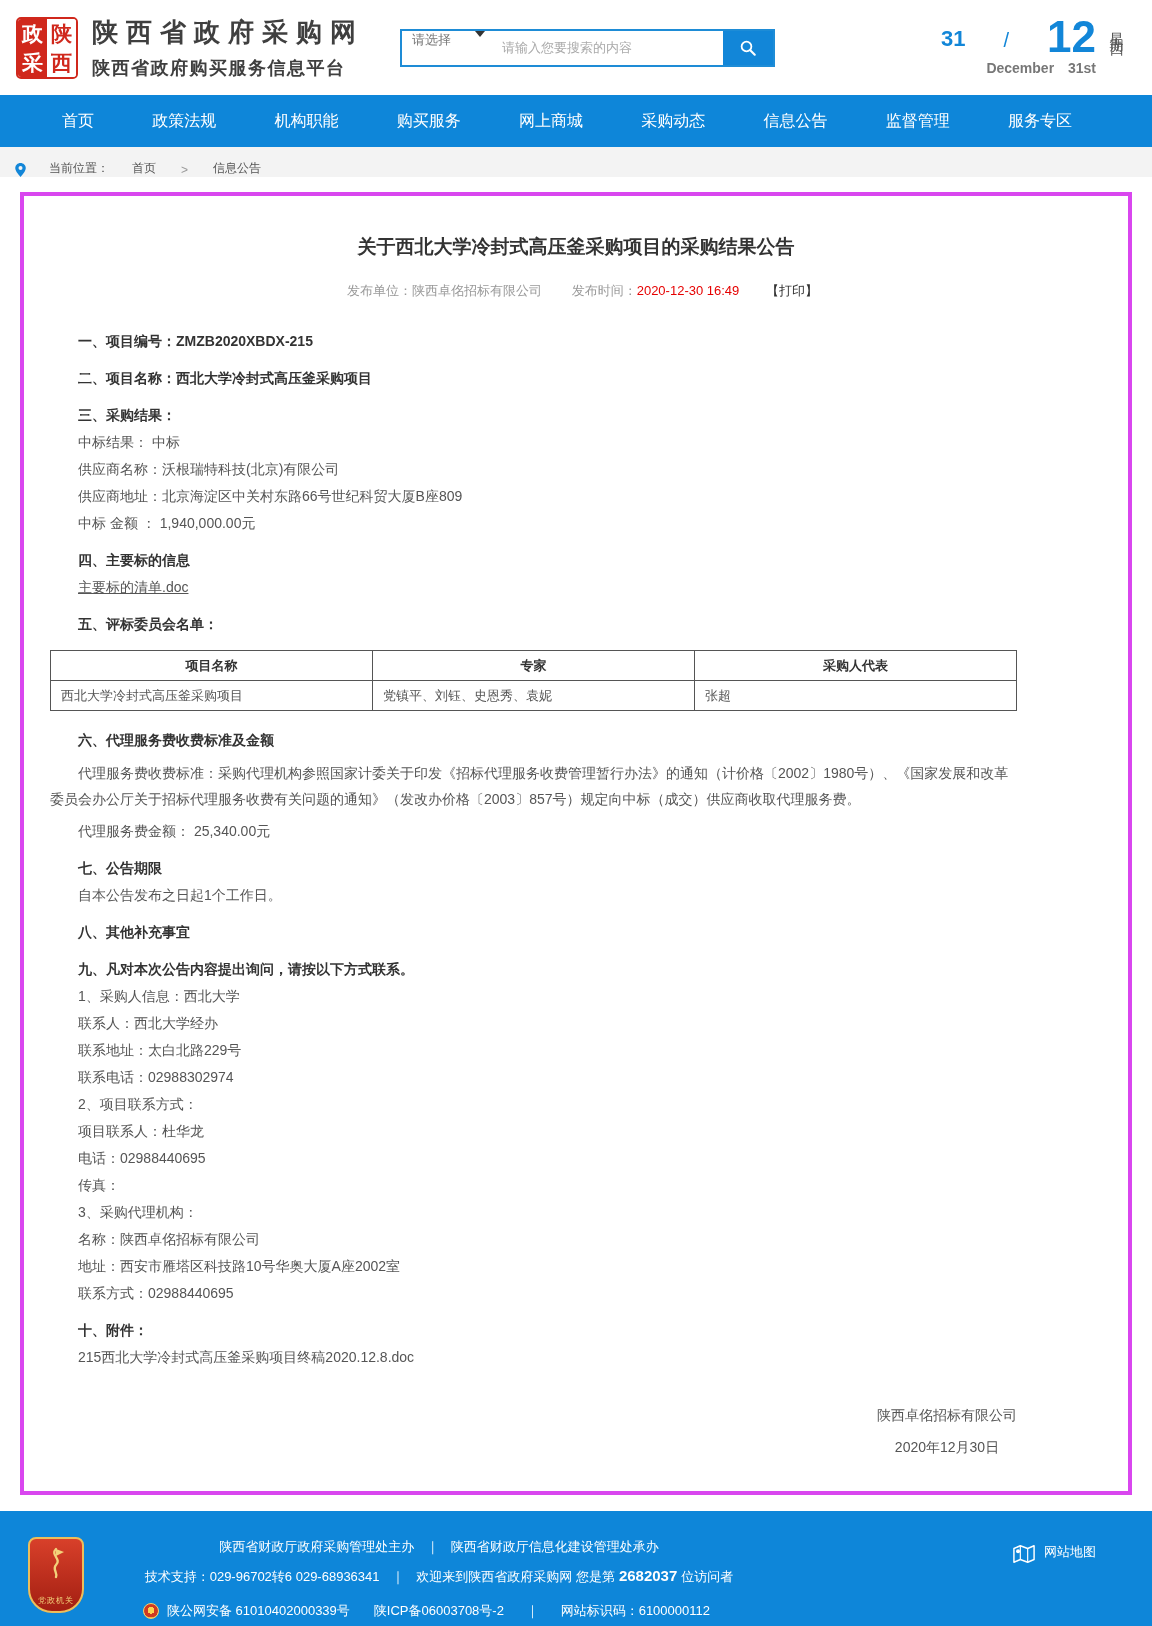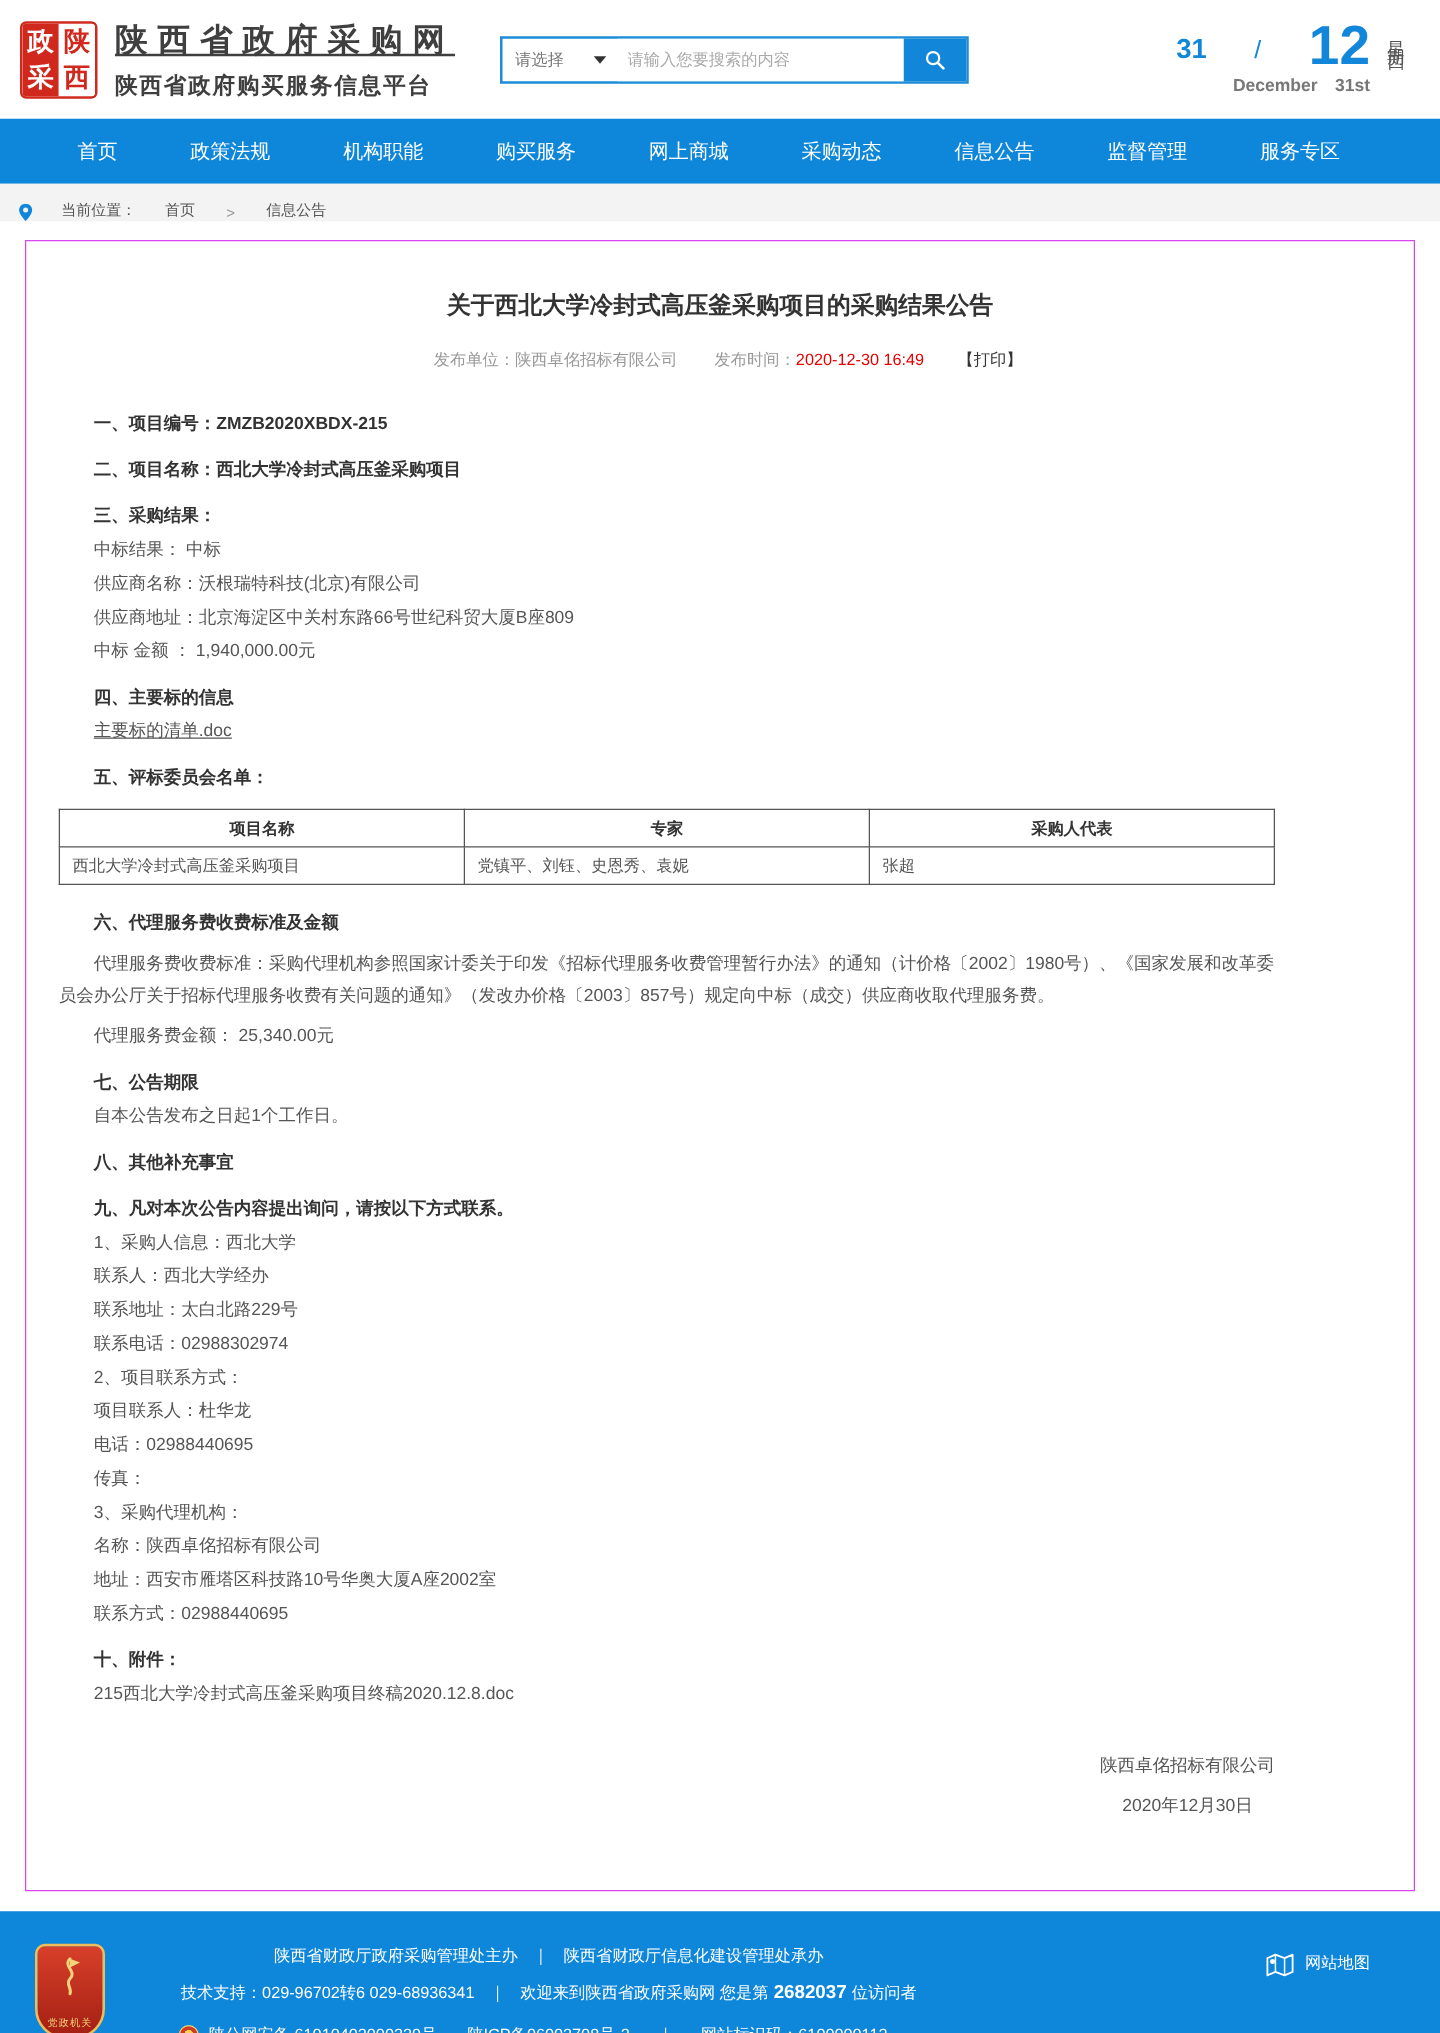--- a/index.html
+++ b/index.html
@@ -6,24 +6,24 @@
   html,body { width: 1152px; background:#fff; font-family:"Liberation Sans","DejaVu Sans",sans-serif; }
 
   
   .header { height:95px; display:flex; align-items:center; padding:0 16px; background:#fff; }
   .logo { width:62px; height:62px; display:flex; border:2px solid #D0281C; border-radius:5px; overflow:hidden; flex-shrink:0; }
   .logo-col { width:50%; display:flex; flex-direction:column; }
   .logo-col span { flex:1; display:flex; align-items:center; justify-content:center; font-size:21px; font-weight:bold; line-height:1; }
   .logo-col.red { background:#D0281C; color:#fff; }
   .logo-col.white { background:#fff; color:#D0281C; }
   .brand { margin-left:14px; }
-  .brand-title { font-size:26px; font-weight:bold; color:#3f3f3f; letter-spacing:8px;text-decoration:underline; }
+  .brand-title { font-size:26px; font-weight:bold; color:#3f3f3f; letter-spacing:8px; }
   .brand-sub { font-size:18px; font-weight:bold; color:#3f3f3f; letter-spacing:1.5px; margin-top:6px; }
   .searchbox { margin-left:36px; width:375px; height:38px; border:2px solid #1E8CD6; display:flex; align-items:stretch; }
-  .search-select { width:92px; display:flex; align-items:center; justify-content:space-between; padding:0 9px 0 10px; font-size:13px; color:#777; cursor:pointer; }
+  .search-select { width:92px; display:flex; align-items:flex-start; justify-content:space-between; padding:0 9px 0 10px; font-size:13px; color:#777; cursor:pointer; }
   .caret { width:0; height:0; border-left:5px solid transparent; border-right:5px solid transparent; border-top:6px solid #333; }
   .search-input { flex:1; border:none; outline:none; font-size:13px; color:#333; padding:0 8px; }
   .search-input::placeholder { color:#aaa; }
   .search-btn { width:50px; background:#1286D8; border:none; display:flex; align-items:center; justify-content:center; cursor:pointer; }
   .datebox { margin-left:auto; display:flex; gap:12px; padding-right:10px; }
   .date-nums { display:flex; align-items:flex-end; justify-content:center;gap:33px; }
   .d-day { font-size:22px; font-weight:bold; color:#1286D8; padding-bottom:4px; }
   .d-slash { font-size:20px; color:#1286D8; margin:0 5px; padding-bottom:4px; }
   .d-month { font-size:44px; font-weight:bold; color:#1286D8; line-height:0.82; }
   .date-words { font-size:14px; font-weight:bold; color:#777; margin-top:4px; text-align:right; }
@@ -33,21 +33,21 @@
   
   .nav { height:52px; background:#0E86D9; display:flex; justify-content:space-between; align-items:center; padding:0 80px 0 62px; }
   .nav-item { color:#fff; font-size:16px; cursor:pointer; white-space:nowrap; }
 
   
   .breadcrumb { height:30px; background:#f3f3f3; display:flex; align-items:flex-end; padding-left:15px; font-size:12px; color:#555; gap:23px; }
   .crumb-sep { color:#999; margin:0 2px; }
   .crumb-link { cursor:pointer; }
 
   
-  .card { margin:15px 20px 16px; border:1px solid #d946ef; background:#fff; padding:38px 0 58px; }
+  .card { margin:15px 20px 16px; border:4px solid #d946ef; background:#fff; padding:38px 0 34px; }
   .art-title { text-align:center; font-size:19px; font-weight:bold; color:#333; }
   .art-meta { margin-top:22px; text-align:center; font-size:13px; color:#999; }
   .art-meta .seg { margin:0 13px; }
   .meta-time { color:#E60000; }
   .meta-print { color:#333; cursor:pointer; margin-left:10px; }
   .art-body { margin:34px 111px 0 26px; font-size:14px; color:#555; }
   .h-line { font-weight:bold; color:#333; line-height:15px; margin:22px 0 12px; padding-left:28px; }
   .p-line { line-height:15px; margin:12px 0; padding-left:28px; }
   .gap-top { margin-top:22px; }
   .doc-link { text-decoration:underline; cursor:pointer; color:#555; }

